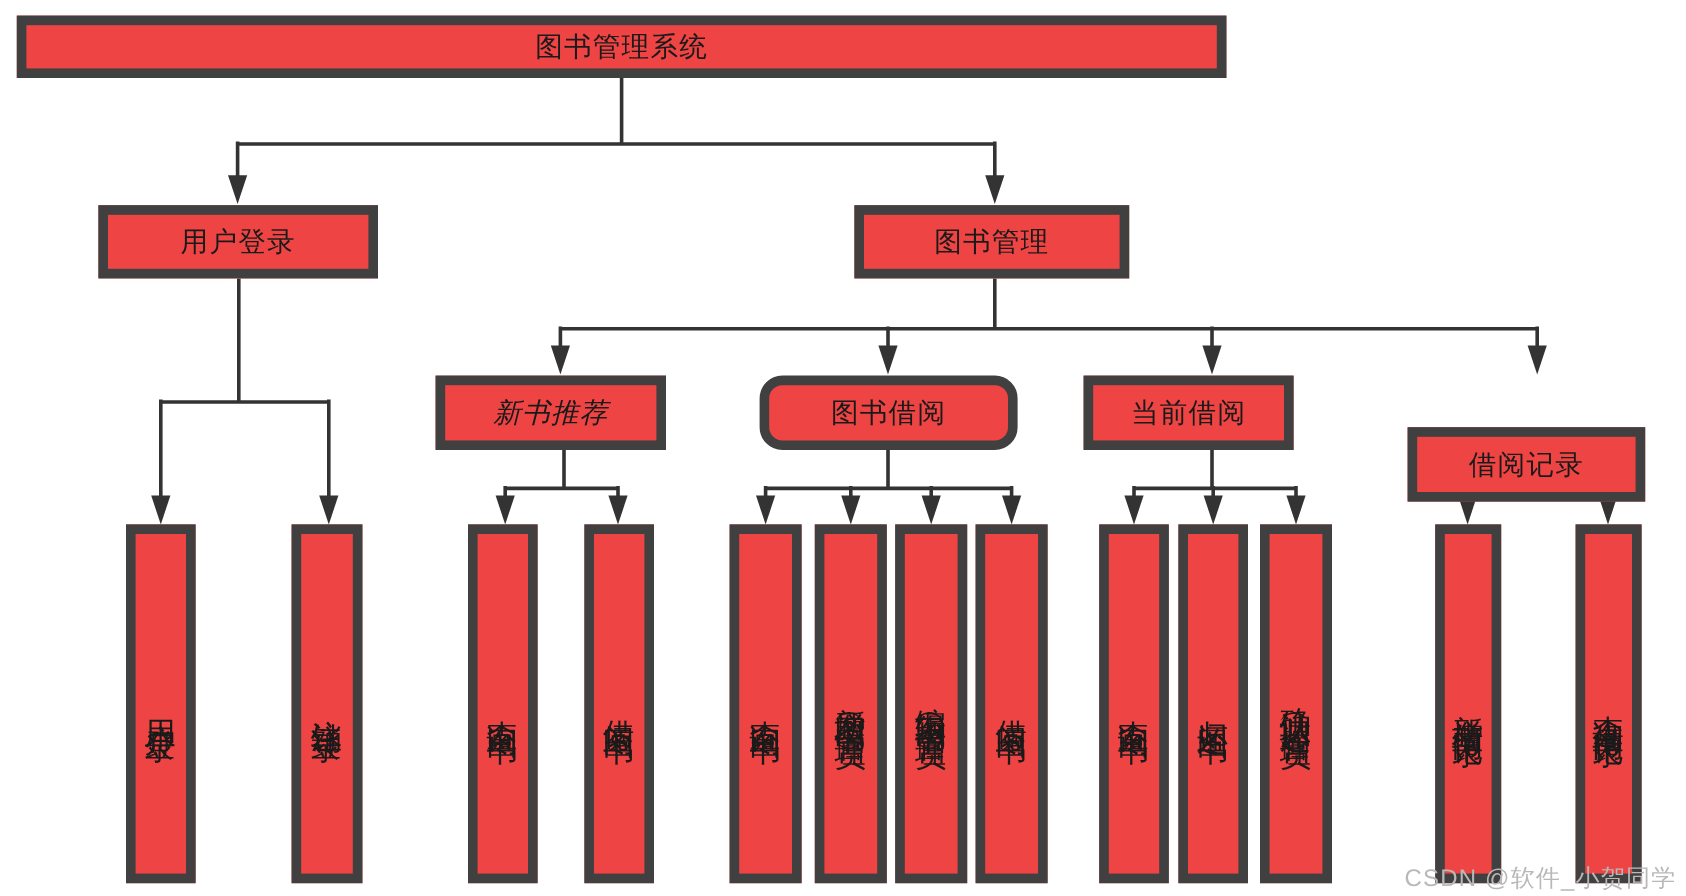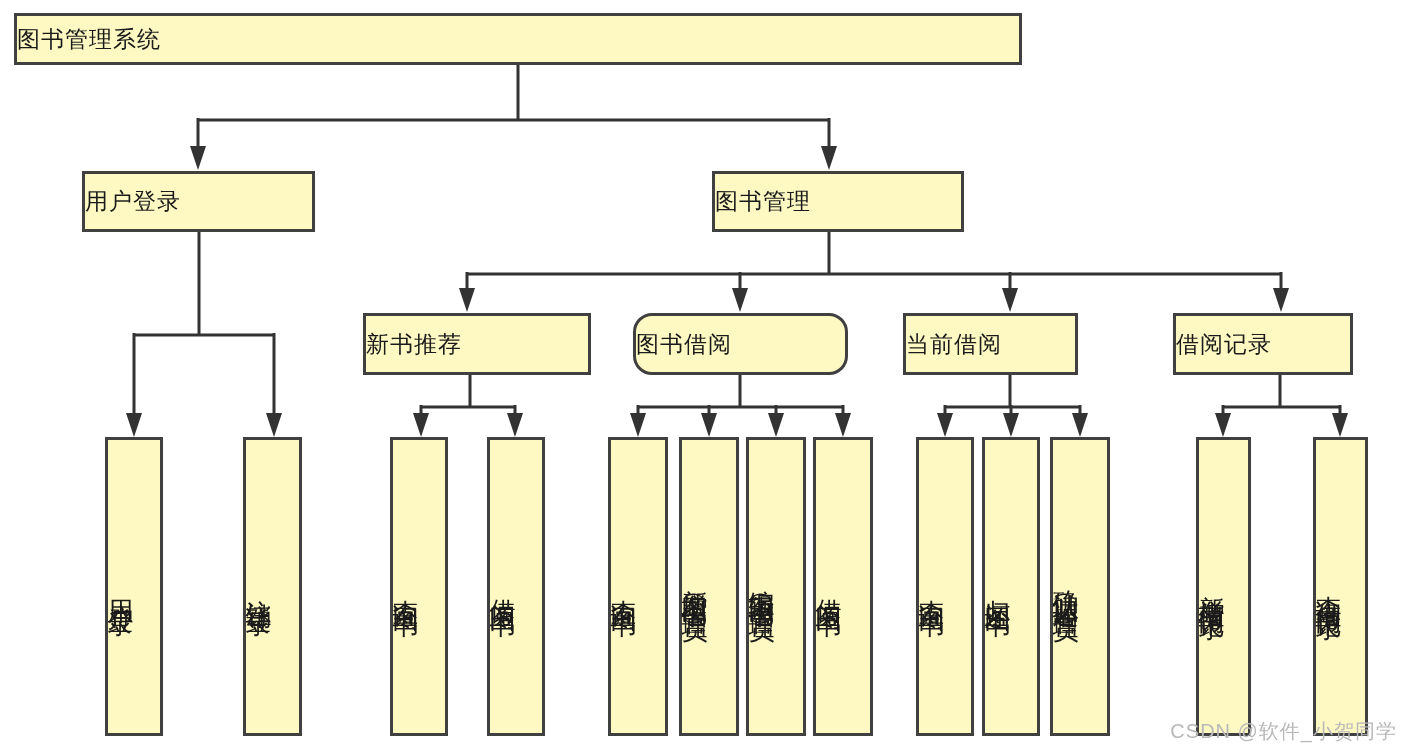--- a/index.html
+++ b/index.html
@@ -16,50 +16,51 @@
 
   .connectors {
     position: absolute;
     left: 0; top: 0;
     width: 1405px; height: 747px;
     pointer-events: none;
   }
 
   .node {
     position: absolute;
-    background: #fef9c3;
-    border: 3px solid #404040;
+    background: #ef4444;
+    border: 8px solid #404040;
     display: flex;
     align-items: center;
+    justify-content: center;
     color: #1a1a1a;
   }
 
   .node.h span {
     font-size: 23px;
     letter-spacing: 1px;
     white-space: nowrap;
   }
 
   .node.v span {
     writing-mode: vertical-rl;
     text-orientation: mixed;
     font-size: 26px;
     letter-spacing: 4px;
     line-height: 1;
   }
 
   
   .root-box  { left: 14px;  top: 13px;  width: 1008px; height: 52px; }
   .l2-a      { left: 82px;  top: 171px; width: 233px;  height: 61px; }
-  .l2-b      { left: 712px; top: 171px; width: 252px;  height: 61px; }
+  .l2-b      { left: 712px; top: 171px; width: 229px;  height: 61px; }
   .l3        { top: 313px;  height: 62px; }
-  .l3-a      { left: 363px;  width: 228px; }
+  .l3-a      { left: 363px;  width: 192px; font-style: italic; }
   .l3-b      { left: 633px;  width: 215px; border-radius: 19px; }
   .l3-c      { left: 903px;  width: 175px; }
-  .l3-d      { left: 1173px; width: 180px; }
+  .l3-d      { left: 1173px; width: 198px; margin-top: 43px; }
   .leaf      { top: 437px; height: 299px; }
   .lf1  { left: 105px;  width: 58px; }
   .lf2  { left: 243px;  width: 59px; }
   .lf3  { left: 390px;  width: 58px; }
   .lf4  { left: 487px;  width: 58px; }
   .lf5  { left: 608px;  width: 60px; }
   .lf6  { left: 679px;  width: 60px; }
   .lf7  { left: 746px;  width: 60px; }
   .lf8  { left: 813px;  width: 60px; }
   .lf9  { left: 916px;  width: 58px; }

